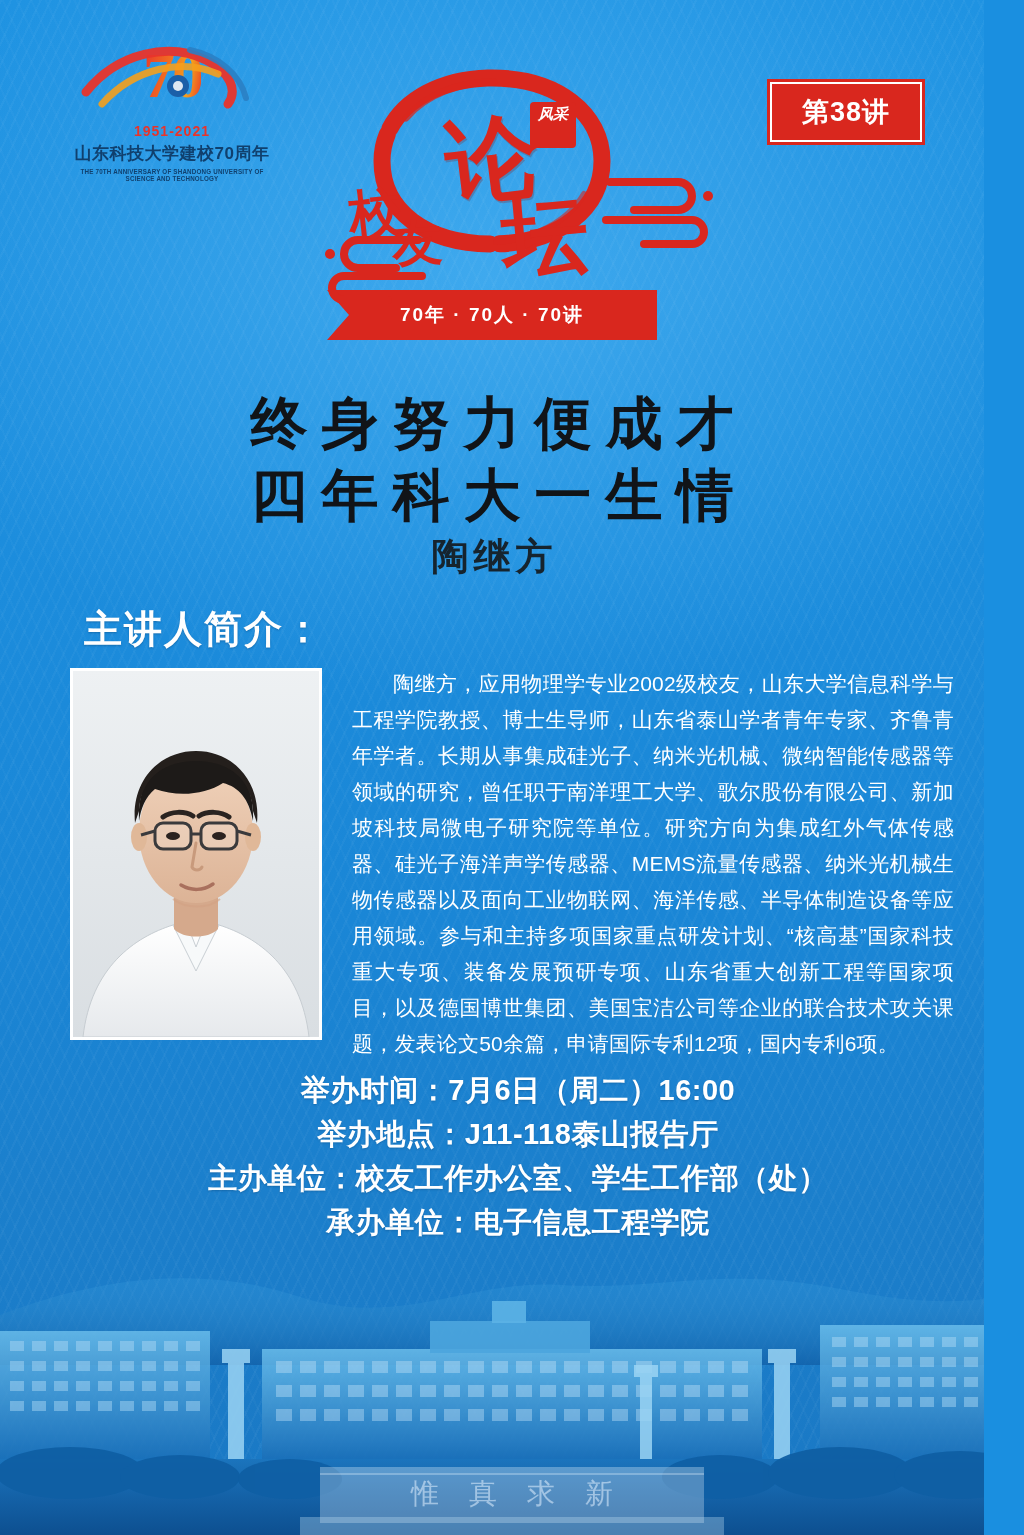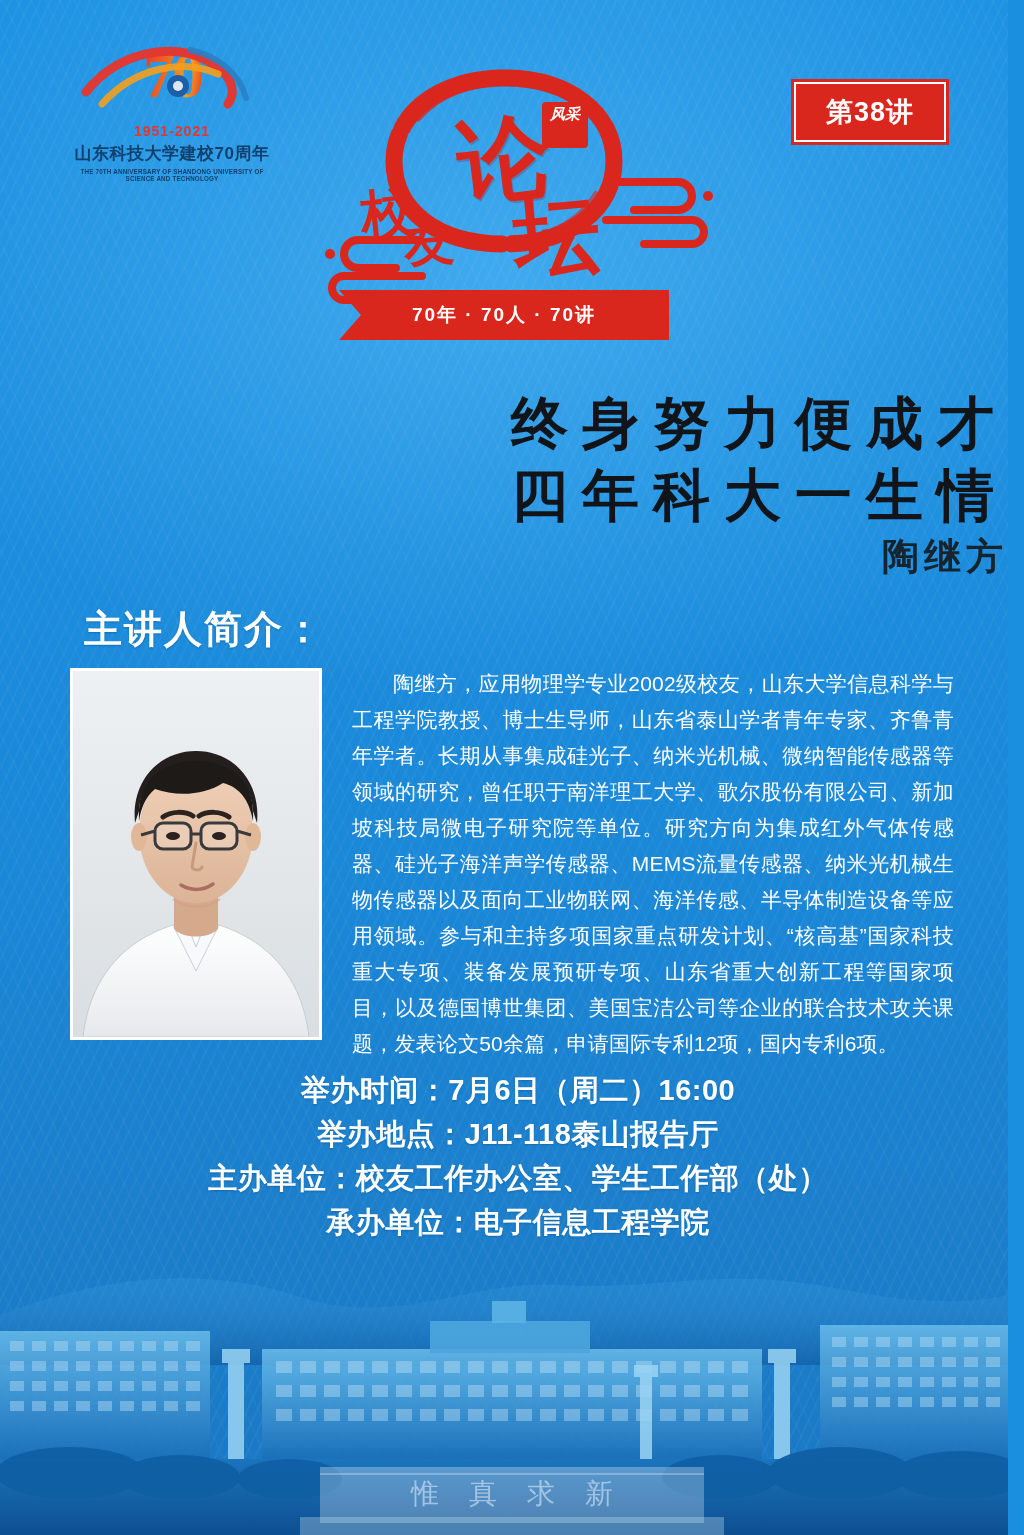--- a/index.html
+++ b/index.html
@@ -14,21 +14,20 @@
     overflow: hidden;
   }
   .poster {
     position: relative;
     width: 984px;
     height: 1535px;
     background:
       radial-gradient(ellipse 900px 600px at 50% 18%, rgba(90,190,250,0.55) 0%, rgba(26,143,224,0) 70%),
       linear-gradient(180deg, #1f93e2 0%, #1c8ddd 35%, #1a86d6 60%, #1b7fcc 78%, #1a78c4 100%);
     overflow: hidden;
-    padding-left: 24px;
   }
   
   .poster::before {
     content: "";
     position: absolute;
     inset: 0;
     background:
       repeating-linear-gradient(115deg, rgba(255,255,255,0.035) 0px, rgba(255,255,255,0.035) 2px, rgba(255,255,255,0) 2px, rgba(255,255,255,0) 9px),
       repeating-linear-gradient(65deg, rgba(255,255,255,0.022) 0px, rgba(255,255,255,0.022) 2px, rgba(255,255,255,0) 2px, rgba(255,255,255,0) 13px);
     pointer-events: none;
@@ -231,21 +230,21 @@
     font-size: 19px;
     font-weight: bold;
     letter-spacing: 2px;
   }
 
   
   .title-block {
     position: absolute;
     left: 0; right: 0;
     top: 388px;
-    text-align: right;
+    text-align: center;
   }
   .title-line {
     font-family: "Liberation Serif", serif;
     font-size: 57px;
     font-weight: bold;
     color: #111418;
     letter-spacing: 14px;
     line-height: 72px;
     text-indent: 14px;
   }

